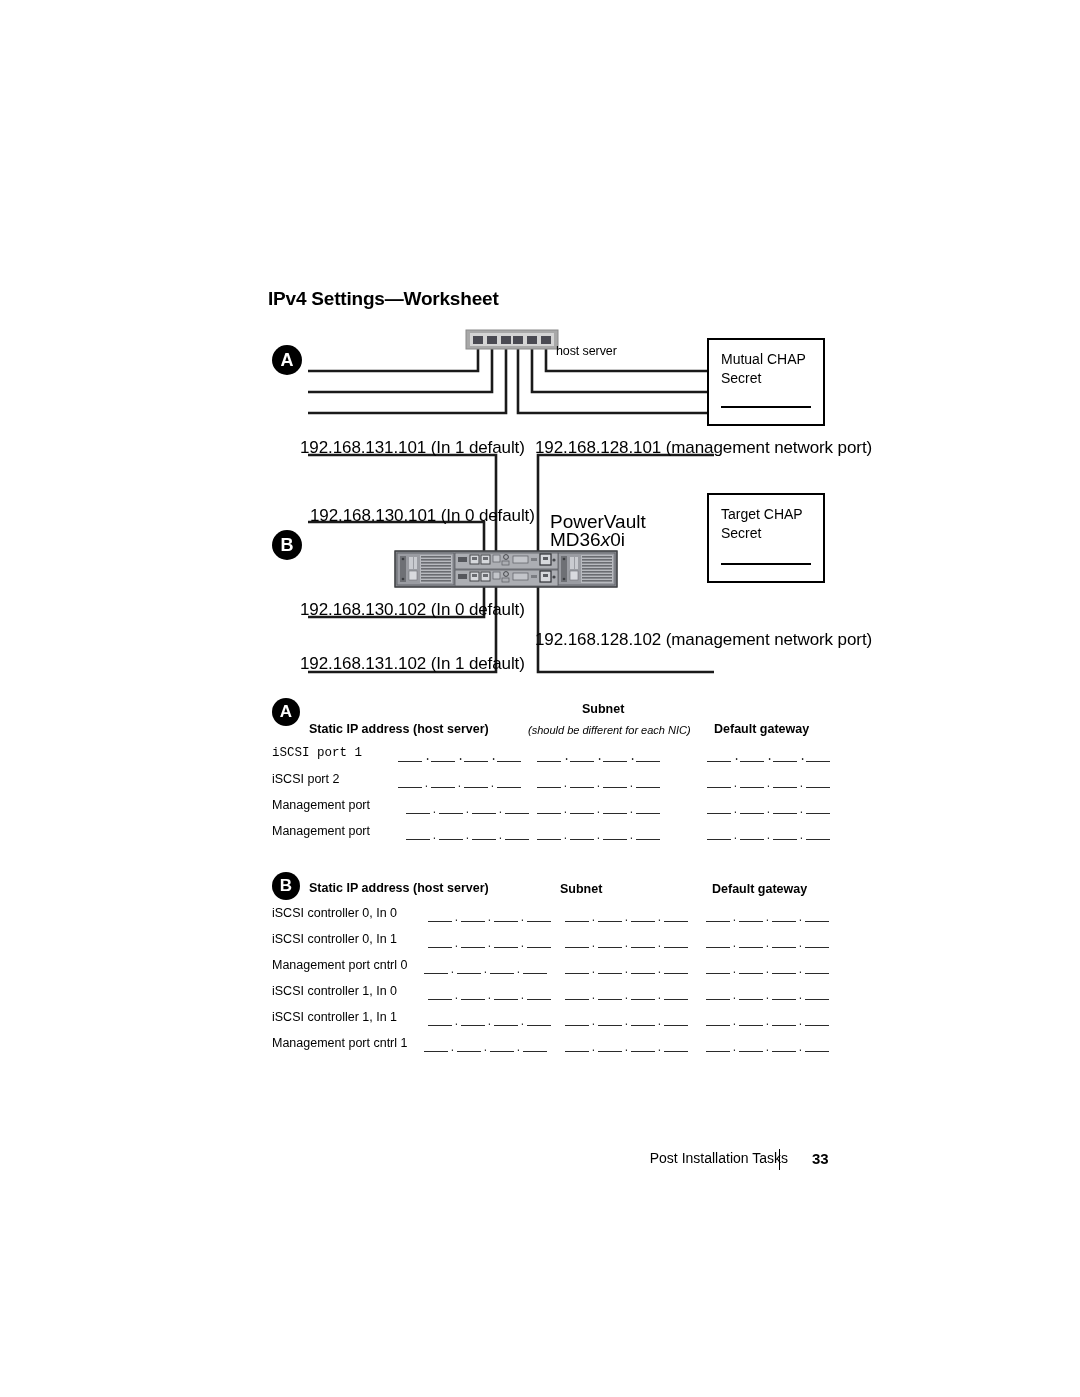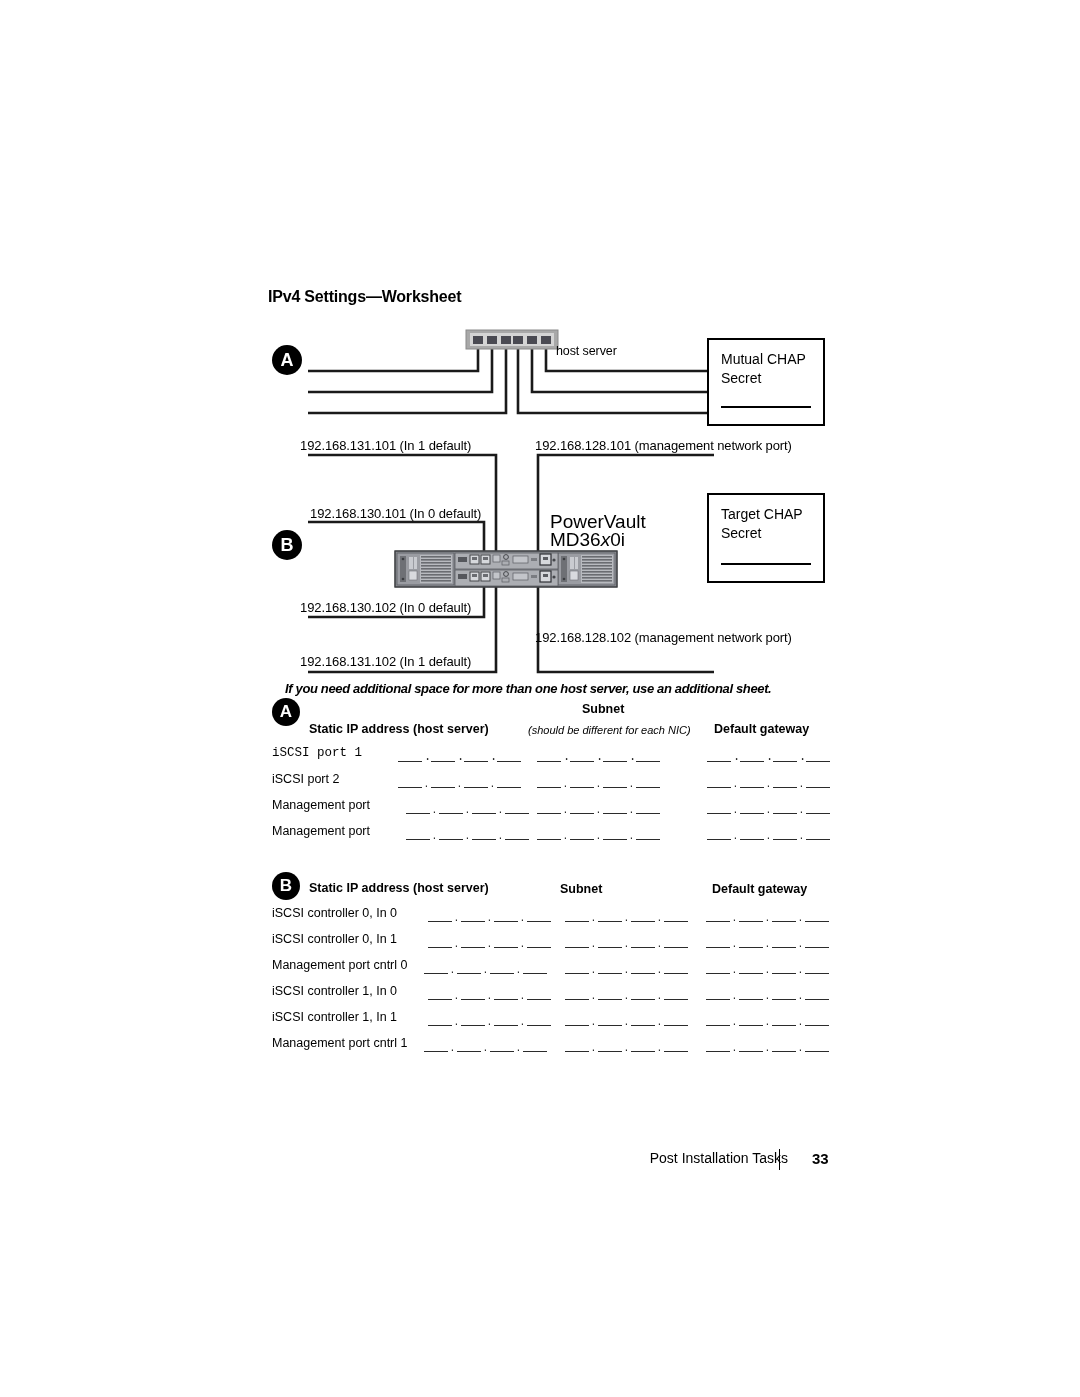--- a/index.html
+++ b/index.html
@@ -19,21 +19,21 @@
   .page {
     position: absolute;
     inset: 0;
   }
 
   
   #page-title {
     position: absolute;
     left: 268px;
     top: 288px;
-    font-size: 16px;
+    font-size: 19px;
     font-weight: bold;
     letter-spacing: -0.2px;
   }
 
   
   #diagram {
     position: absolute;
     left: 0;
     top: 0;
     width: 1080px;
@@ -53,21 +53,21 @@
     line-height: 30px;
     text-align: center;
     font-family: "Liberation Sans", sans-serif;
   }
   #badge-a-diagram { left: 272px; top: 345px; }
   #badge-b-diagram { left: 272px; top: 530px; }
 
   
   .dlabel {
     position: absolute;
-    font-size: 13px;
+    font-size: 17px;
     white-space: nowrap;
     letter-spacing: -0.1px;
   }
   #label-host-server  { left: 556px; top: 344px; font-size: 12.5px; }
   #label-ip-131-101   { left: 300px; top: 438px; }
   #label-ip-128-101   { left: 535px; top: 438px; }
   #label-ip-130-101   { left: 310px; top: 506px; }
   #label-ip-130-102   { left: 300px; top: 600px; }
   #label-ip-128-102   { left: 535px; top: 630px; }
   #label-ip-131-102   { left: 300px; top: 654px; }
@@ -362,21 +362,20 @@
       <div class="chap-rule"></div>
     </div>
 
     <div class="chap-box" id="chap-target">
       <div class="chap-text">Target CHAP</div>
       <div class="chap-text">Secret</div>
       <div class="chap-rule"></div>
     </div>
   </div>
 
-  <div id="note-additional-sheet">If you need additional space for more than one host server, use an additional sheet.</div>
 
   <div class="worksheet" id="worksheet-a">
     <div class="ws-badge">A</div>
     <div class="ws-head" style="left:309px; top:24px;">Static IP address (host server)</div>
     <div class="ws-head" style="left:582px; top:4px;">Subnet</div>
     <div class="ws-head sub" style="left:528px; top:26px;">(should be different for each NIC)</div>
     <div class="ws-head" style="left:714px; top:24px;">Default gateway</div>
     <div id="ws-a-rows">
         <div class="ws-row" style="top: 46px; font-family: Liberation Mono, monospace;">
           <div class="ws-rowlabel">iSCSI port 1</div>

